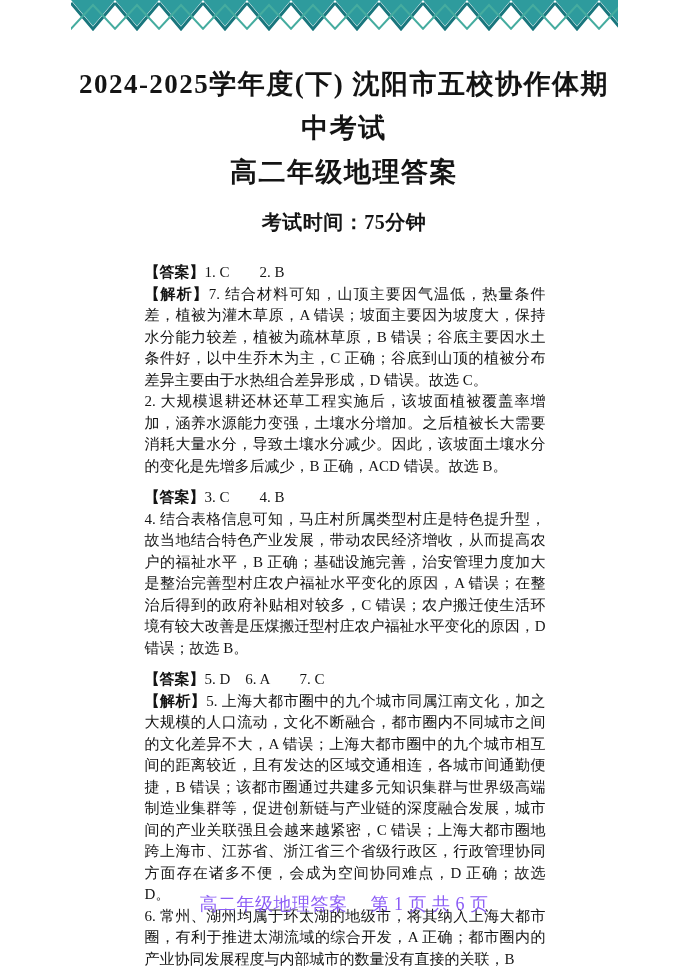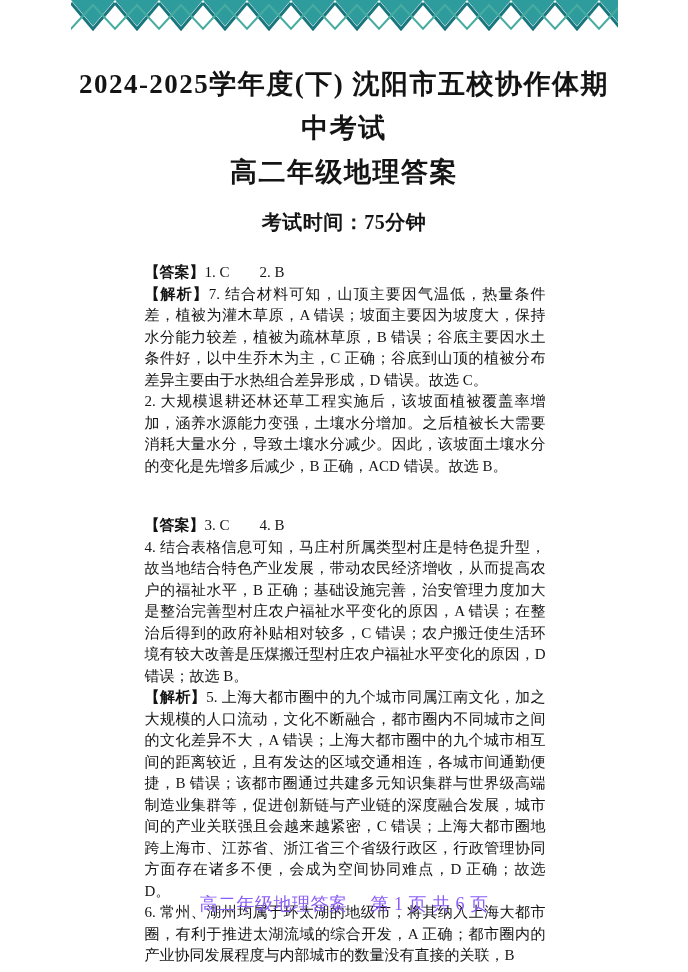--- a/index.html
+++ b/index.html
@@ -32,21 +32,21 @@
     font-weight: 700;
     letter-spacing: 0.5px;
   }
   .content {
     margin: 26px 72px 0 74px;
     font-size: 15px;
     line-height: 21.5px;
     text-align: justify;
   }
   .content p { margin: 0; }
-  p.answer-line { margin-top: 38px; }
+  p.answer-line { margin-top: 10px; }
   p.answer-line.first { margin-top: 16px; }
   .lbl { font-weight: 700; }
   .footer {
     position: absolute;
     left: 0; right: 0; bottom: 56px;
     text-align: center;
     font-size: 18px;
     color: #8b5cf6;
     letter-spacing: 0.5px;
   }
@@ -78,20 +78,21 @@
 
   <main class="content">
 
     <p class="answer-line first"><span class="lbl">【答案】</span><span>1. C　　2. B</span></p>
     <p class="para"><span class="lbl">【解析】</span><span>7. 结合材料可知，山顶主要因气温低，热量条件差，植被为灌木草原，A 错误；坡面主要因为坡度大，保持水分能力较差，植被为疏林草原，B 错误；谷底主要因水土条件好，以中生乔木为主，C 正确；谷底到山顶的植被分布差异主要由于水热组合差异形成，D 错误。故选 C。</span></p>
     <p class="para"><span>2. 大规模退耕还林还草工程实施后，该坡面植被覆盖率增加，涵养水源能力变强，土壤水分增加。之后植被长大需要消耗大量水分，导致土壤水分减少。因此，该坡面土壤水分的变化是先增多后减少，B 正确，ACD 错误。故选 B。</span></p>
 
     <p class="answer-line"><span class="lbl">【答案】</span><span>3. C　　4. B</span></p>
     <p class="para"><span>4. 结合表格信息可知，马庄村所属类型村庄是特色提升型，故当地结合特色产业发展，带动农民经济增收，从而提高农户的福祉水平，B 正确；基础设施完善，治安管理力度加大是整治完善型村庄农户福祉水平变化的原因，A 错误；在整治后得到的政府补贴相对较多，C 错误；农户搬迁使生活环境有较大改善是压煤搬迁型村庄农户福祉水平变化的原因，D 错误；故选 B。</span></p>
 
+    <p class="answer-line"><span class="lbl">【答案】</span><span>5. D　6. A　　7. C</span></p>
     <p class="para"><span class="lbl">【解析】</span><span>5. 上海大都市圈中的九个城市同属江南文化，加之大规模的人口流动，文化不断融合，都市圈内不同城市之间的文化差异不大，A 错误；上海大都市圈中的九个城市相互间的距离较近，且有发达的区域交通相连，各城市间通勤便捷，B 错误；该都市圈通过共建多元知识集群与世界级高端制造业集群等，促进创新链与产业链的深度融合发展，城市间的产业关联强且会越来越紧密，C 错误；上海大都市圈地跨上海市、江苏省、浙江省三个省级行政区，行政管理协同方面存在诸多不便，会成为空间协同难点，D 正确；故选 D。</span></p>
     <p class="para"><span>6. 常州、湖州均属于环太湖的地级市，将其纳入上海大都市圈，有利于推进太湖流域的综合开发，A 正确；都市圈内的产业协同发展程度与内部城市的数量没有直接的关联，B</span></p>
 
   </main>
 
   <footer class="footer">
     <span>高二年级地理答案</span>
     <span>第 1 页 共 6 页</span>
   </footer>
 

